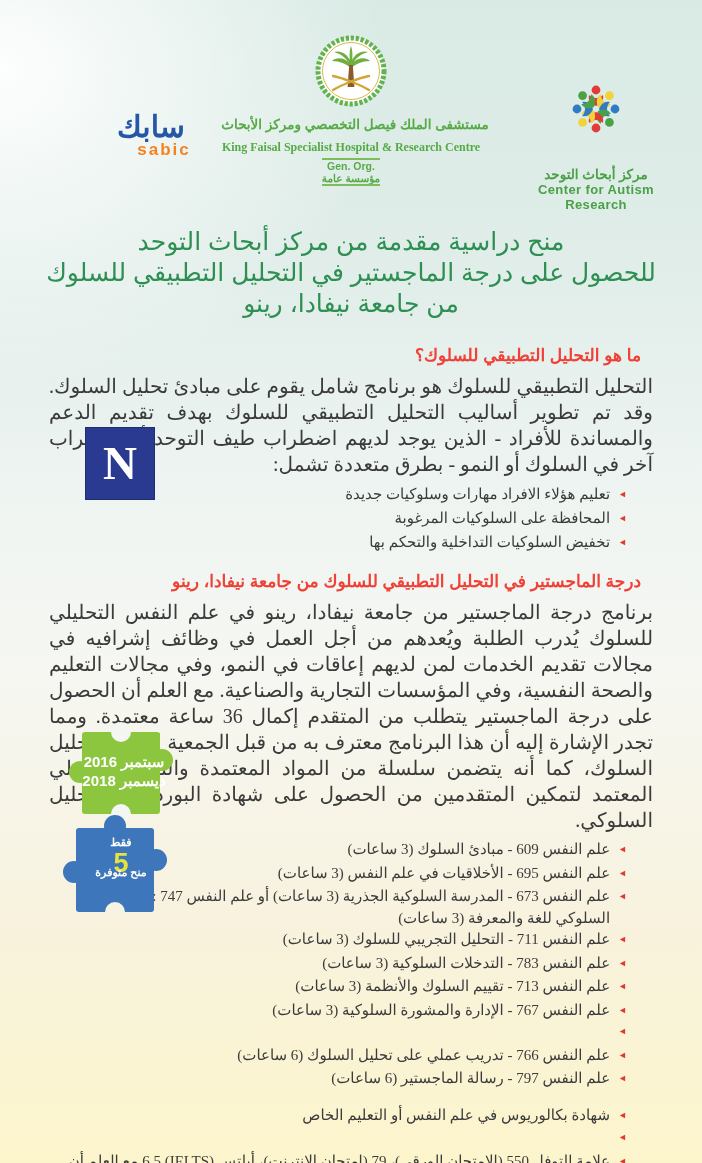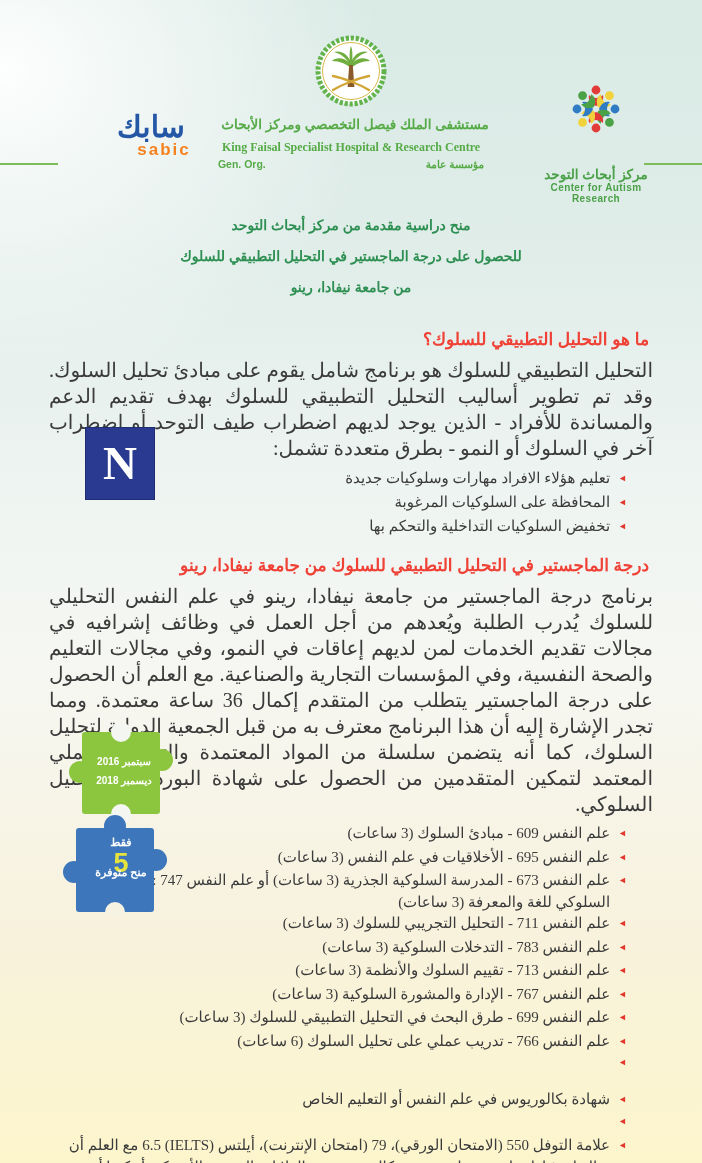--- a/index.html
+++ b/index.html
@@ -12,43 +12,43 @@
       radial-gradient(ellipse 620px 520px at 0% 6%, rgba(255,255,255,0.95), rgba(255,255,255,0) 62%),
       linear-gradient(to bottom, #d9eae5 0%, #e0ede9 22%, #eef4f1 42%, #f6f7f2 58%, #f8f2dd 80%, #fcf5cc 100%);
   }
 
   
   .logos { position:relative; height:198px; }
 
   .kfsh { position:absolute; left:0; right:0; top:34px; text-align:center; }
   .kfsh-ar { color:#56ab47; font-weight:bold; font-size:13.5px; margin-top:4px;padding-left:8px; }
   .kfsh-en { color:#56ab47; font-family:"Liberation Serif", serif; font-weight:bold; font-size:12px; margin-top:8px; }
-  .org-row { display:flex; align-items:center; justify-content:space-between; gap:16px; margin-top:3px; }
+  .org-row { display:flex; align-items:center; justify-content:flex-start; gap:0; margin-top:3px;flex-direction:column; }
   .org-rule { width:58px; height:2px; background:#7cbc59; }
   .org-en, .org-ar { color:#56ab47; font-size:10.5px; font-weight:bold; }
 
   .sabic { position:absolute; left:96px; top:112px; width:110px; text-align:center; }
   .sabic-ar { color:#2457a5; font-weight:bold; font-size:30px; line-height:30px; letter-spacing:2px; }
   .sabic-en { color:#f6821f; font-weight:bold; font-size:17px; line-height:16px; letter-spacing:2px; margin-top:0px; margin-left:26px; }
 
   .car { position:absolute; right:36px; top:76px; width:140px; text-align:center; }
   .car-ar { color:#4aa147; font-weight:bold; font-size:13.5px; margin-top:20px; }
-  .car-en { color:#4aa147; font-weight:bold; font-size:10px; letter-spacing:0.4px; }
+  .car-en { color:#4aa147; font-weight:bold; font-size:13px; letter-spacing:0.4px; }
 
   
   .title {
-    direction:rtl; text-align:center; color:#2e8f52; font-weight:bold;
-    font-size:14px; line-height:31px; margin-top:12px;
+    direction:rtl; text-align:center; color:#2e8f52; font-weight:normal;
+    font-size:25px; line-height:31px; margin-top:28px;
   }
 
   
   main { direction:rtl; width:604px; margin:26px auto 0; color:#3b3b3b; }
   h2 {
     color:#ef4136; font-size:17px; font-weight:bold;
-    margin:16px 4px 7px; font-family:"Liberation Sans", sans-serif;
+    margin:16px 12px 7px; font-family:"Liberation Sans", sans-serif;
   }
   main p {
     font-family:"Liberation Serif", serif; font-size:20px; line-height:26px;
     text-align:justify;
   }
   ul { list-style:none; padding:2px 26px 0 0; margin:4px 0 10px; }
   li {
     display:flex; align-items:baseline; gap:8px;
     font-family:"Liberation Serif", serif; font-size:15px; line-height:22px;
   }
@@ -67,21 +67,21 @@
   }
 
   
   .puzzles { position:absolute; left:66px; top:722px; width:116px; }
   .puzzle { position:relative; }
   .puzzle + .puzzle { margin-top:-16px; margin-left:-6px; }
   .puzzle-text {
     position:absolute; left:0; right:0; text-align:center; color:#ffffff;
     font-weight:bold; direction:rtl;
   }
-  .term-text { top:30px; font-size:10px; line-height:19px; }
+  .term-text { top:30px; font-size:15px; line-height:19px; }
   .count-top { top:26px; font-size:11px; }
   .count-num { top:38px; font-size:27px; color:#e6e33c; font-family:"Liberation Sans", sans-serif; }
   .count-bottom { top:56px; font-size:11px; }
 </style>
 </head>
 <body>
 
 <div class="page">
 
   <div class="logos">
@@ -214,28 +214,28 @@
         <li>
             <span class="marker">◄</span>
             <span>علم النفس 713 - تقييم السلوك والأنظمة (3 ساعات)</span>
           </li>
         <li>
             <span class="marker">◄</span>
             <span>علم النفس 767 - الإدارة والمشورة السلوكية (3 ساعات)</span>
           </li>
         <li>
             <span class="marker">◄</span>
-            <span>علم النفس 699 - طرق البحث في التحليل التطبيقي للسلوك (3 ساعات)</span>
           </li>
         <li>
             <span class="marker">◄</span>
             <span>علم النفس 766 - تدريب عملي على تحليل السلوك (6 ساعات)</span>
           </li>
         <li>
             <span class="marker">◄</span>
+            <span>علم النفس 797 - رسالة الماجستير (6 ساعات)</span>
           </li>
       </ul>
     </section>
 
     <section>
       <ul>
         <li>
             <span class="marker">◄</span>
             <span>شهادة بكالوريوس في علم النفس أو التعليم الخاص</span>
           </li>

